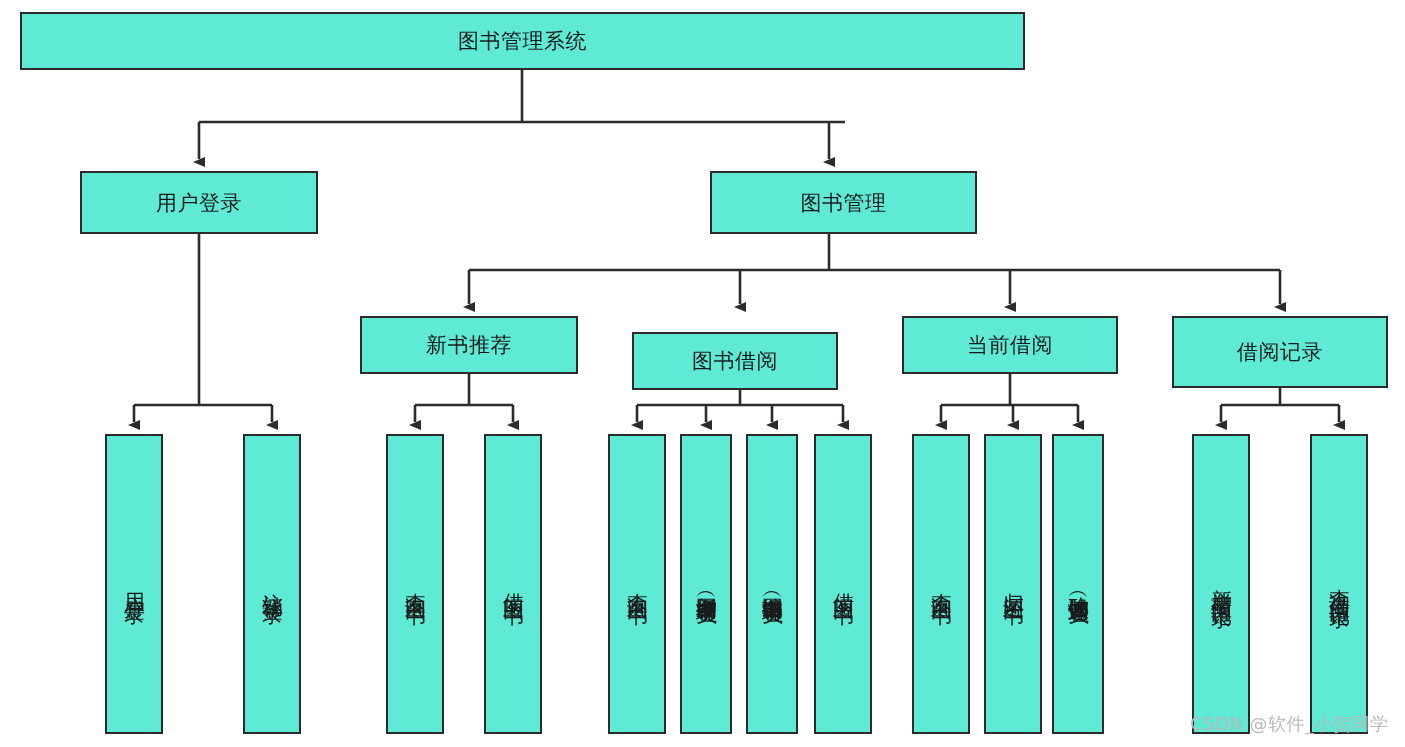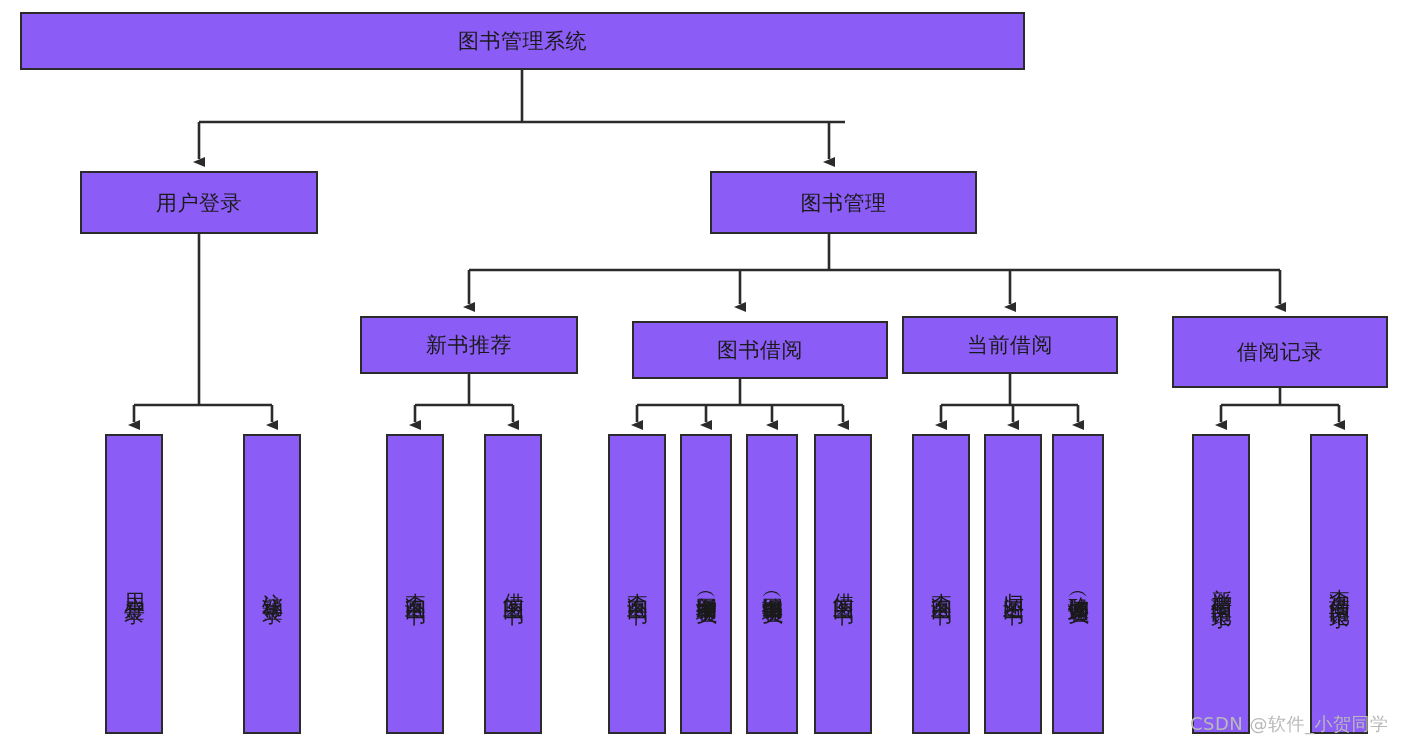--- a/index.html
+++ b/index.html
@@ -21,21 +21,21 @@
     position: absolute;
     left: 0; top: 0;
     width: 1405px;
     height: 747px;
     pointer-events: none;
   }
   .node {
     position: absolute;
     box-sizing: border-box;
     border: 2px solid #2b2b2b;
-    background: #8b5cf6;
+    background: #5eead4;
     display: flex;
     align-items: center;
     justify-content: center;
     color: #1a1a1a;
   }
   .node.horiz {
     font-size: 21px;
     letter-spacing: 0.5px;
   }
   .node.vert {
@@ -128,21 +128,21 @@
   <div class="node horiz" style="left:80px; top:171px; width:238px; height:63px;">
     <span>用户登录</span>
   </div>
   <div class="node horiz" style="left:710px; top:171px; width:267px; height:63px;">
     <span>图书管理</span>
   </div>
 
   <div class="node horiz" style="left:360px; top:316px; width:218px; height:58px;">
     <span>新书推荐</span>
   </div>
-  <div class="node horiz" style="left:632px; top:321px; width:256px; height:58px;">
+  <div class="node horiz" style="left:632px; top:332px; width:206px; height:58px;">
     <span>图书借阅</span>
   </div>
   <div class="node horiz" style="left:902px; top:316px; width:216px; height:58px;">
     <span>当前借阅</span>
   </div>
   <div class="node horiz" style="left:1172px; top:316px; width:216px; height:72px;">
     <span>借阅记录</span>
   </div>
 
   <div class="node vert" style="left:105px; top:434px; width:58px; height:300px;">

